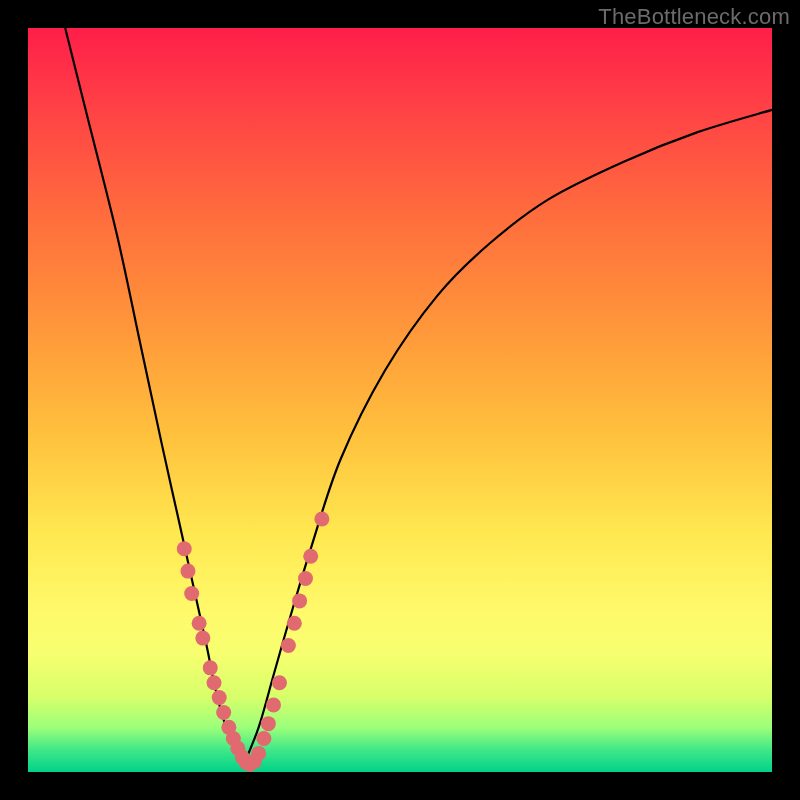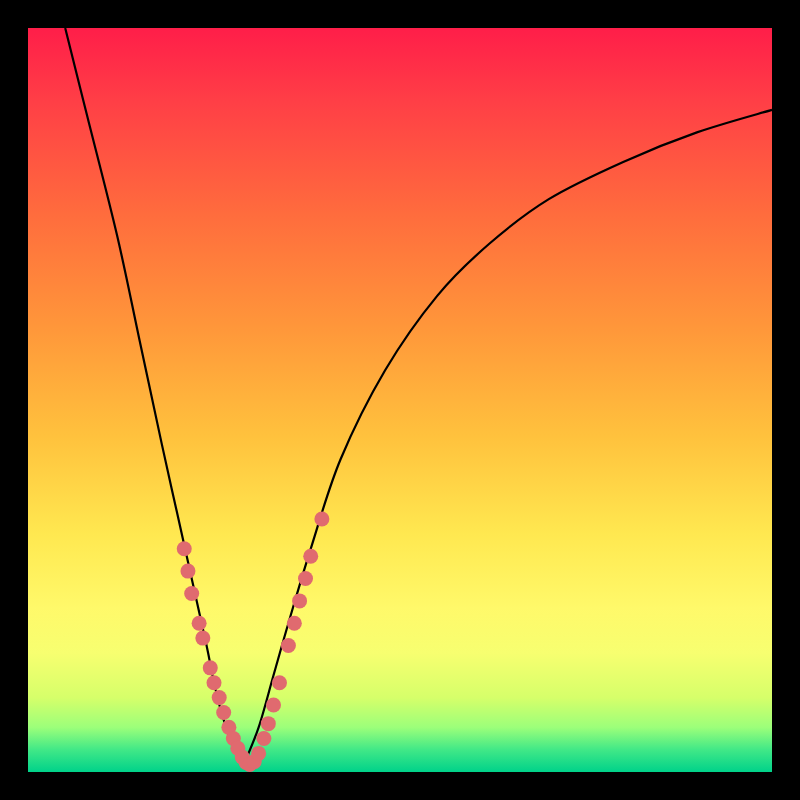--- a/index.html
+++ b/index.html
@@ -64,20 +64,21 @@
   }
   .marker {
     fill: #e06a6f;
     stroke: none;
   }
 </style>
 </head>
 <body>
 
 <div class="frame">
+  <div class="watermark">TheBottleneck.com</div>
 
   <div class="plot-area">
     <svg class="curve" viewBox="0 0 744 744">
       <path id="left-branch" class="curve-path" d="M 37.2 0 C 40.92 14.879999999999995, 50.84 54.55999999999997, 59.52 89.27999999999997 C 68.2 123.99999999999997, 80.60000000000001 171.12000000000003, 89.28 208.32000000000005 C 97.96 245.52000000000007, 104.16 277.76000000000005, 111.6 312.48 C 119.03999999999999 347.2, 127.71999999999998 388.12, 133.92 416.64 C 140.12 445.15999999999997, 143.84 461.28000000000003, 148.8 483.6 C 153.76000000000002 505.92, 158.72 528.24, 163.68 550.56 C 168.64000000000001 572.8799999999999, 174.84 600.16, 178.56 617.52 C 182.28 634.88, 183.52 643.5600000000001, 186 654.72 C 188.48 665.88, 190.95999999999998 675.8000000000001, 193.44 684.48 C 195.92000000000002 693.16, 198.40000000000003 700.5999999999999, 200.88000000000002 706.8 C 203.36 713, 205.84000000000003 716.7199999999999, 208.32000000000002 721.68 C 210.8 726.64, 214.51999999999998 734.0799999999999, 215.76 736.56"></path>
       <path id="right-branch" class="curve-path" d="M 215.76 736.56 C 218.23999999999998 730.3599999999999, 225.67999999999998 714.24, 230.64 699.36 C 235.6 684.48, 240.56 664.64, 245.52 647.28 C 250.48000000000002 629.92, 254.2 616.2800000000001, 260.4 595.2 C 266.59999999999997 574.12, 274.04 548.0799999999999, 282.72 520.8 C 291.40000000000003 493.52, 300.08 461.28000000000003, 312.47999999999996 431.52000000000004 C 324.87999999999994 401.76000000000005, 341 369.52, 357.12 342.23999999999995 C 373.24 314.9599999999999, 391.84000000000003 288.91999999999996, 409.20000000000005 267.84 C 426.56000000000006 246.76, 442.68 231.88, 461.28 215.76 C 479.87999999999994 199.64, 498.47999999999996 184.76, 520.8 171.12 C 543.12 157.48000000000002, 570.4000000000001 145.08000000000007, 595.2 133.92000000000007 C 620 122.76000000000006, 644.8000000000001 112.83999999999997, 669.6 104.15999999999997 C 694.4 95.47999999999996, 731.6 85.56000000000002, 744 81.84000000000003"></path>
       <g id="markers-group">
           <circle cx="156.23999999999998" cy="520.8" r="7.5" class="marker"></circle>
           <circle cx="159.96" cy="543.12" r="7.5" class="marker"></circle>
           <circle cx="163.68" cy="565.44" r="7.5" class="marker"></circle>
           <circle cx="171.12" cy="595.2" r="7.5" class="marker"></circle>

